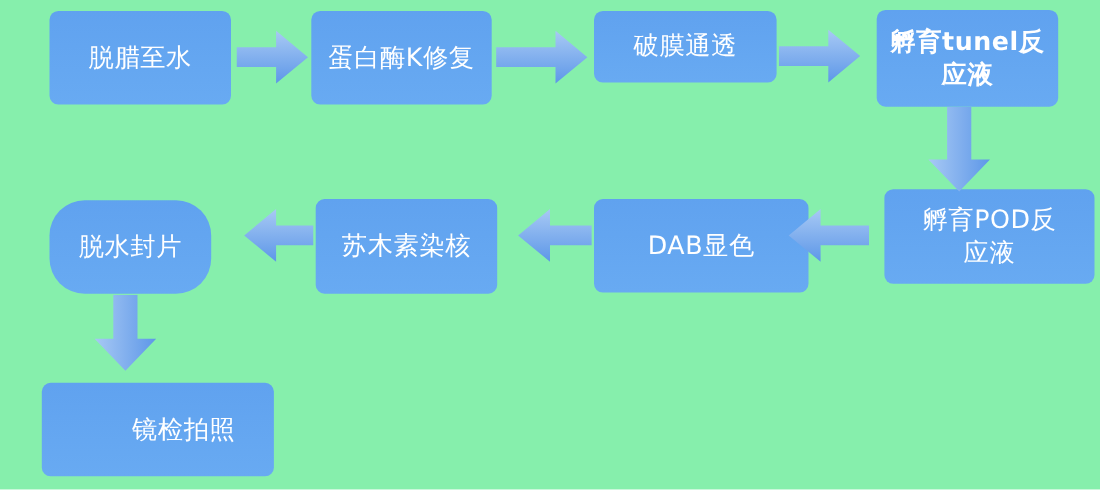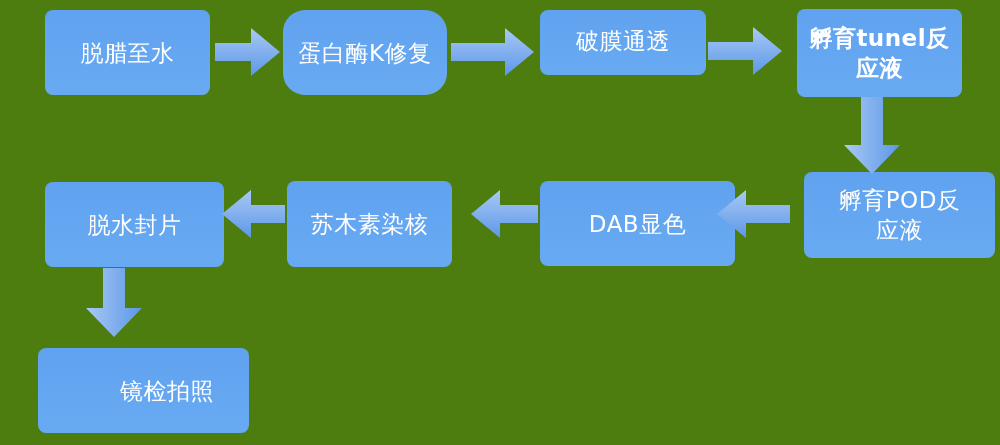--- a/index.html
+++ b/index.html
@@ -4,21 +4,21 @@
 <style>
   html, body {
     margin: 0;
     padding: 0;
     background: #ffffff;
   }
   .canvas {
     position: relative;
     width: 1000px;
     height: 445px;
-    background: #4d7c0f;
+    background: #86efac;
     overflow: hidden;
     font-family: "DejaVu Sans", "Liberation Sans", sans-serif;
   }
   .flow-box {
     position: absolute;
     background: linear-gradient(180deg, #60A2EF 0%, #68AAF2 100%);
     border-radius: 8px;
     display: flex;
     align-items: center;
     justify-content: center;
@@ -37,27 +37,27 @@
     display: block;
   }
   .defs-holder {
     position: absolute;
     width: 0;
     height: 0;
     overflow: hidden;
   }
   
   #box-1 { left: 45px;  top: 10px;  width: 165px; height: 85px; }
-  #box-2 { left: 283px; top: 10px;  width: 164px; height: 85px; border-radius: 22px; }
+  #box-2 { left: 283px; top: 10px;  width: 164px; height: 85px; }
   #box-3 { left: 540px; top: 10px;  width: 166px; height: 65px; font-family: Liberation Mono, monospace; }
   #box-4 { left: 797px; top: 9px;   width: 165px; height: 88px; font-weight: bold; }
   #box-5 { left: 792px; top: 172px; width: 191px; height: 86px; margin-left: 12px; }
   #box-6 { left: 540px; top: 181px; width: 195px; height: 85px; }
   #box-7 { left: 287px; top: 181px; width: 165px; height: 86px; justify-content: center; }
-  #box-8 { left: 45px;  top: 182px; width: 179px; height: 85px; }
+  #box-8 { left: 45px;  top: 182px; width: 147px; height: 85px; border-radius: 32px; }
   #box-9 { left: 38px;  top: 348px; width: 164px; height: 85px; padding-left: 47px; }
   
   #arrow-1 { left: 215px; top: 27px; }
   #arrow-2 { left: 451px; top: 27px; }
   #arrow-3 { left: 708px; top: 26px; }
   #arrow-4 { left: 843px; top: 97px; }
   #arrow-5 { left: 716px; top: 189px; }
   #arrow-6 { left: 470px; top: 189px; }
   #arrow-7 { left: 221px; top: 189px; }
   #arrow-8 { left: 85px;  top: 268px; }

